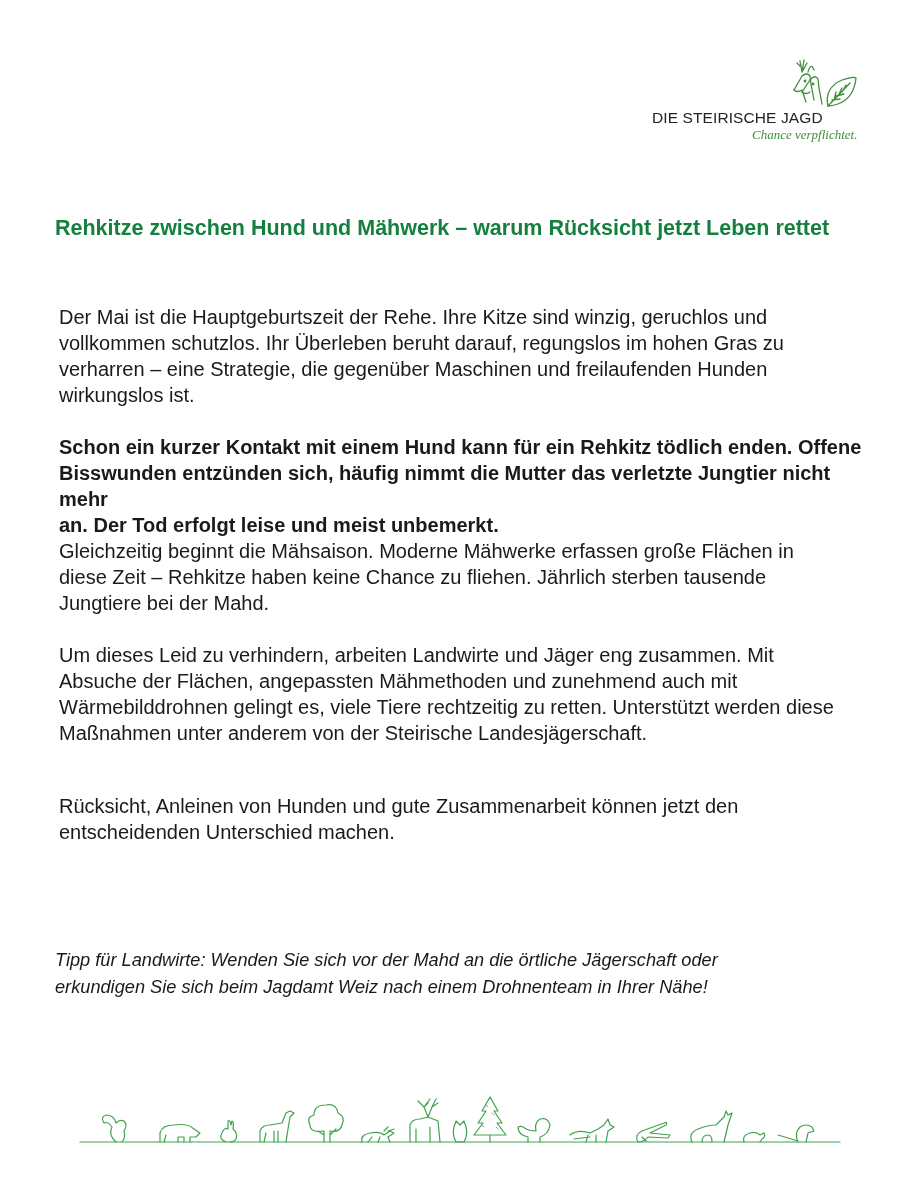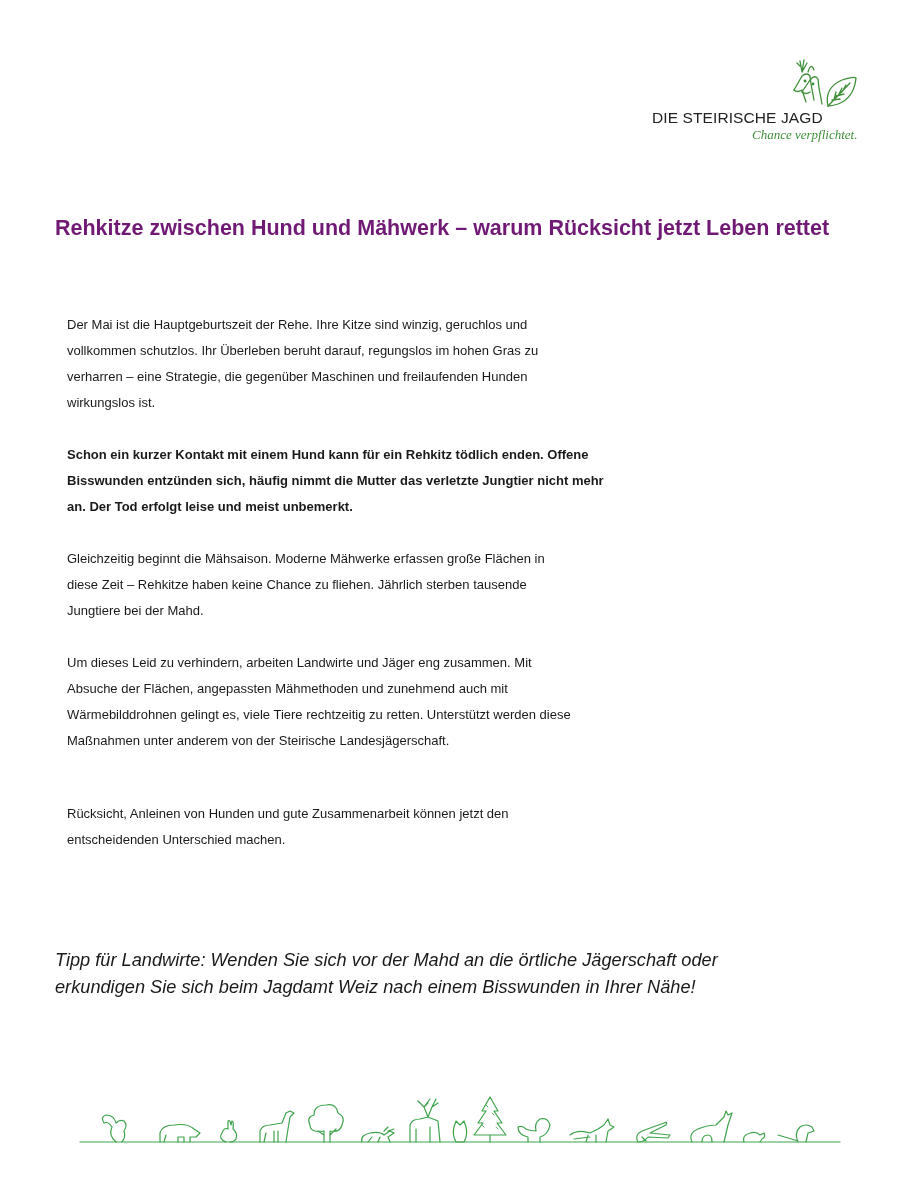--- a/index.html
+++ b/index.html
@@ -52,28 +52,28 @@
     .title {
       position: absolute;
       left: 55px;
       top: 214px;
       width: 810px;
       margin: 0;
       font-family: "Liberation Sans", "DejaVu Sans", sans-serif;
       font-weight: bold;
       font-size: 21.5px;
       line-height: 29px;
-      color: #701a75;
+      color: #15803d;
     }
     .body-text {
       position: absolute;
       left: 55px;
       width: 820px;
-      margin: 12px;
-      font-size: 13px;
+      margin: 4px;
+      font-size: 20px;
       line-height: 26px;
       color: #1a1a1a;
       white-space: pre-line;
     }
     .p1 { top: 300px; }
     .p2 { top: 430px; font-weight: bold; }
     .p3 { top: 534px; }
     .p4 { top: 638px; }
     .p5 { top: 789px; }
     .tip {
@@ -134,21 +134,21 @@
 diese Zeit – Rehkitze haben keine Chance zu fliehen. Jährlich sterben tausende
 Jungtiere bei der Mahd.</p>
 <p class="body-text p4">Um dieses Leid zu verhindern, arbeiten Landwirte und Jäger eng zusammen. Mit
 Absuche der Flächen, angepassten Mähmethoden und zunehmend auch mit
 Wärmebilddrohnen gelingt es, viele Tiere rechtzeitig zu retten. Unterstützt werden diese
 Maßnahmen unter anderem von der Steirische Landesjägerschaft.</p>
 <p class="body-text p5">Rücksicht, Anleinen von Hunden und gute Zusammenarbeit können jetzt den
 entscheidenden Unterschied machen.</p>
 
 <p class="tip">Tipp für Landwirte: Wenden Sie sich vor der Mahd an die örtliche Jägerschaft oder
-erkundigen Sie sich beim Jagdamt Weiz nach einem Bisswunden in Ihrer Nähe!</p>
+erkundigen Sie sich beim Jagdamt Weiz nach einem Drohnenteam in Ihrer Nähe!</p>
 
 <svg class="footer-art" viewBox="0 0 764 50" fill="none" stroke="#3fa34d" stroke-width="1.2" stroke-linecap="round" stroke-linejoin="round">
 
   <path d="M2 47 L762 47"></path>
 
   <g>
     <path d="M38 47 Q30 40 34 32 Q30 26 26 28 Q22 22 28 20 Q36 20 38 28 Q42 24 46 26 Q50 30 46 36 Q48 42 44 47"></path>
   </g>
 
   <g>

